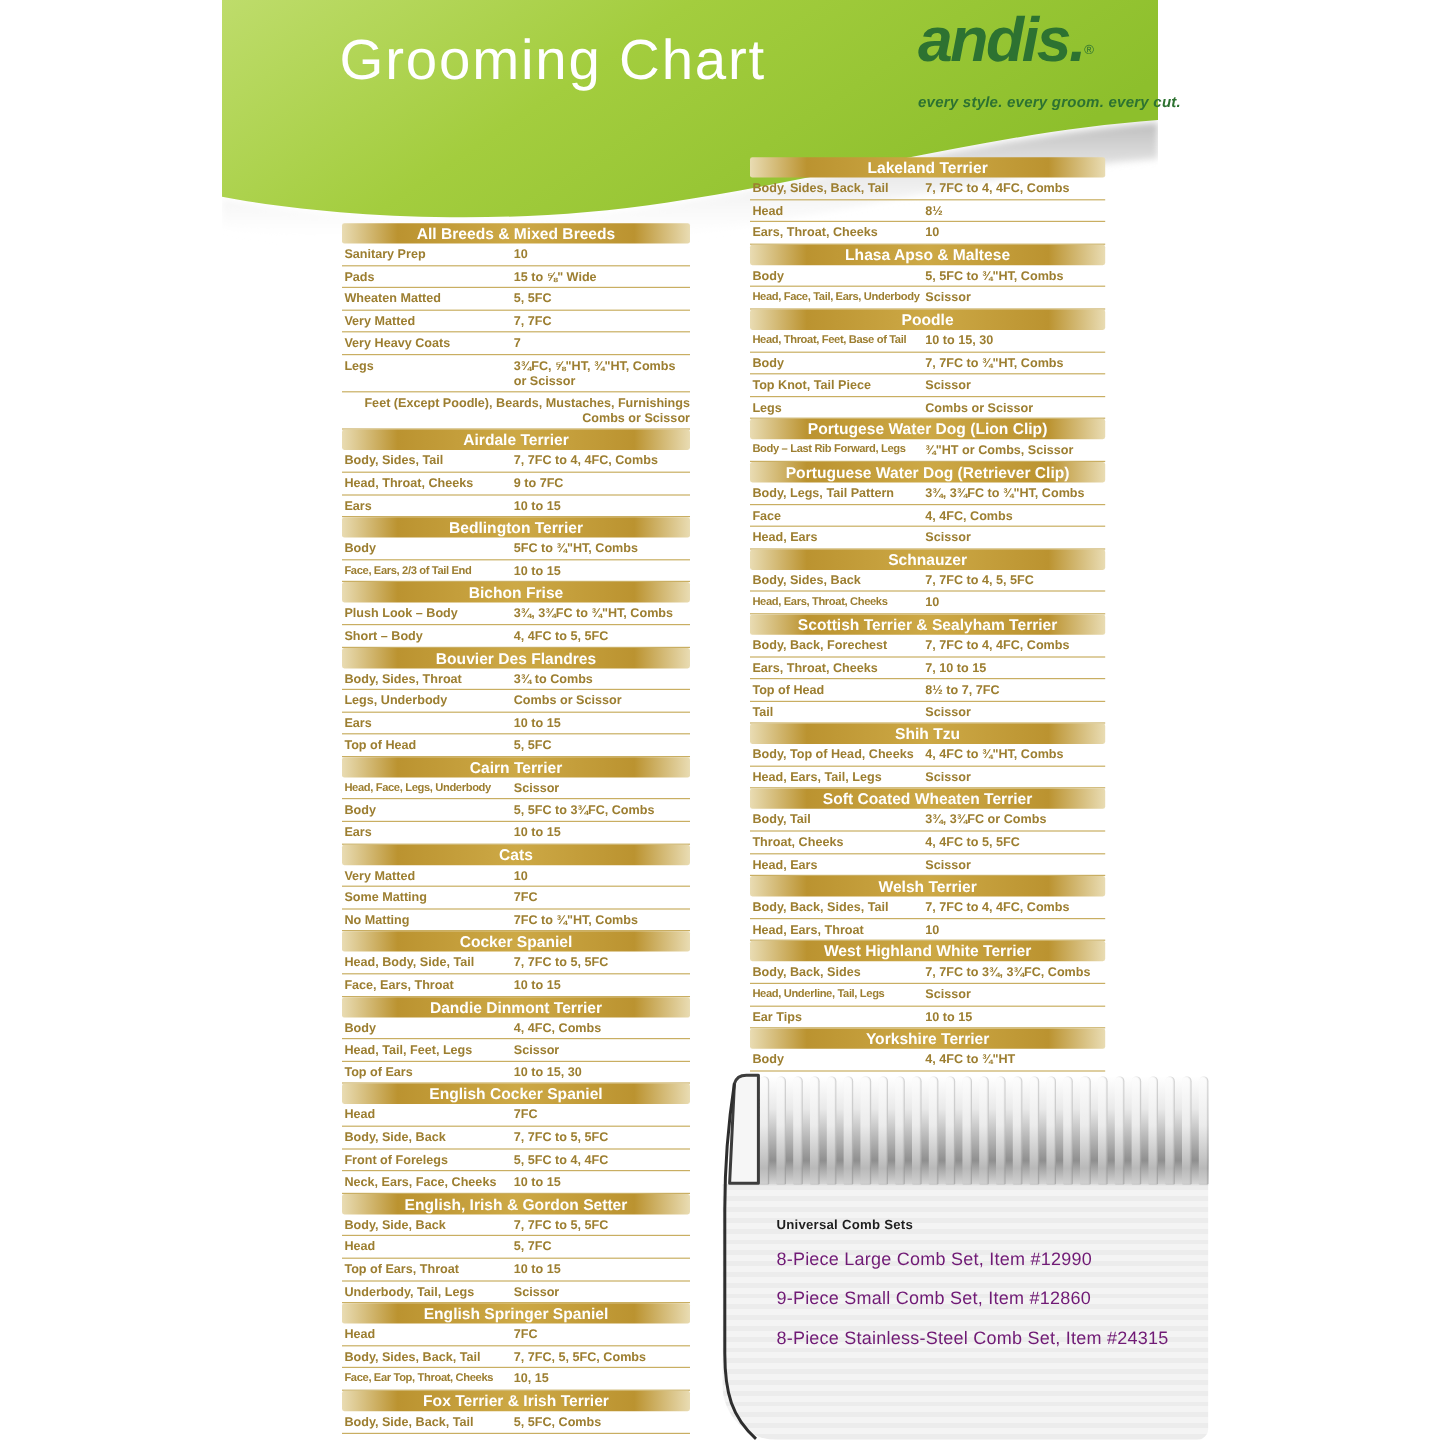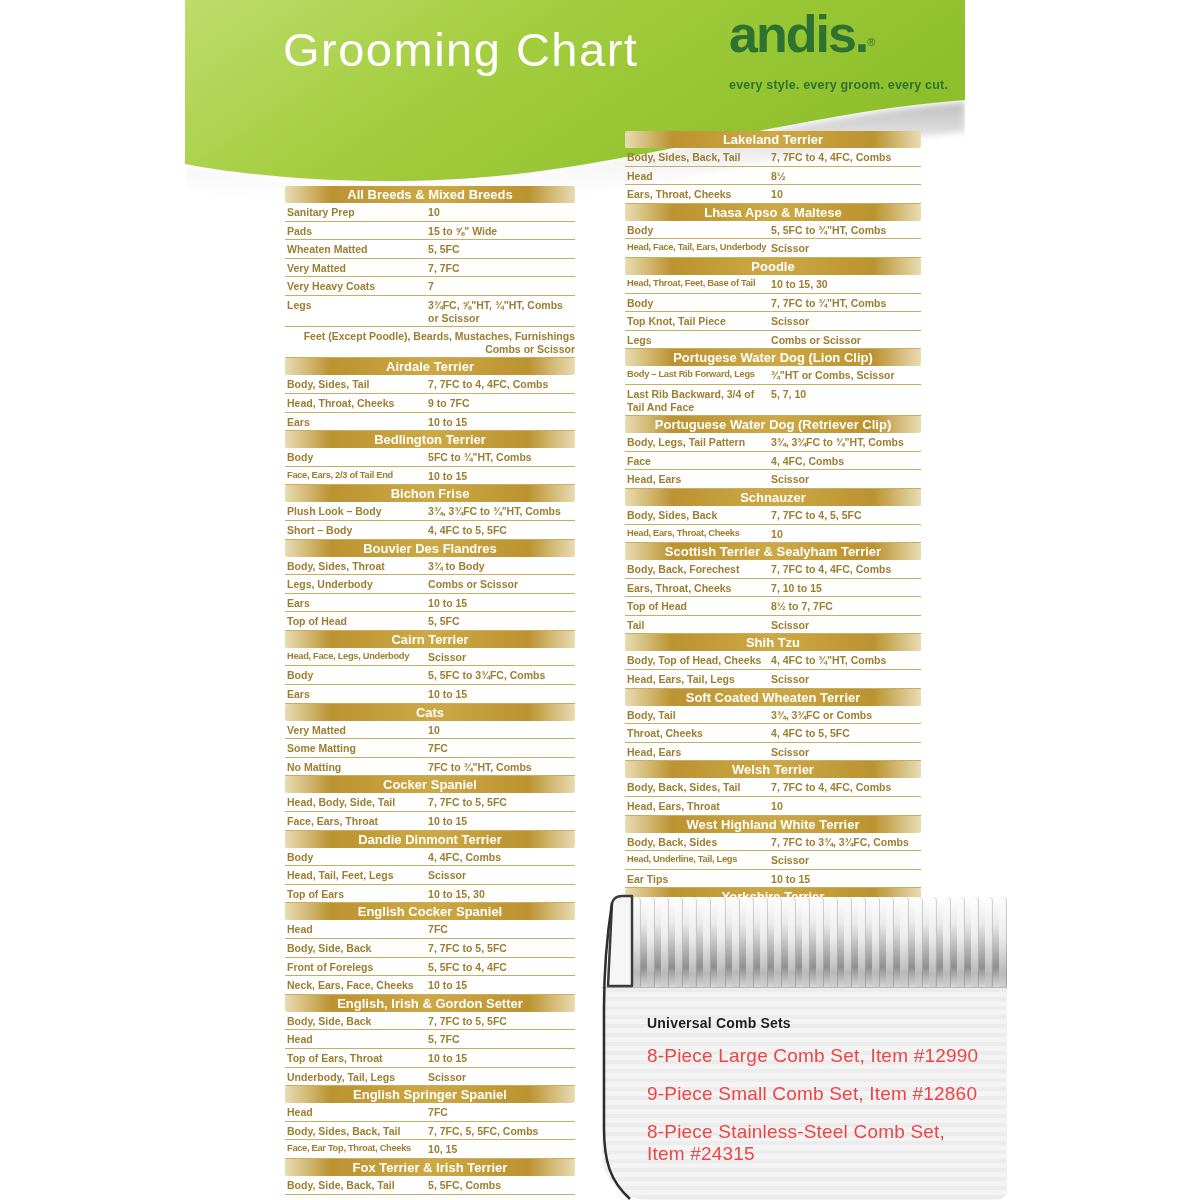--- a/index.html
+++ b/index.html
@@ -4,21 +4,21 @@
 <style>
   html,body{margin:0;padding:0;background:#ffffff;}
   body{width:1200px;height:1200px;position:relative;overflow:hidden;
        font-family:"Liberation Sans",sans-serif;}
   #page{position:absolute;left:185px;top:0;width:830px;height:1200px;background:#fff;}
 
   
   #header-svg{position:absolute;left:0;top:0;}
   #main-title{position:absolute;left:98px;top:22px;color:#ffffff;
       font-size:47px;font-weight:400;letter-spacing:1.5px;}
-  #logo-wrap{position:absolute;left:544px;top:8px;width:230px;}
+  #logo-wrap{position:absolute;left:580px;top:8px;width:230px;font-style:italic;}
   #logo-text{color:#2d7231;font-size:52px;font-weight:bold;letter-spacing:-2px;line-height:1;}
   #logo-reg{font-size:11px;vertical-align:6px;letter-spacing:0;font-weight:normal;color:#2d7231;}
   #logo-tagline{color:#2d7231;font-size:12.5px;font-weight:bold;margin-top:18px;letter-spacing:.2px;}
 
   
   #left-col{position:absolute;left:100px;top:186px;width:290px;}
   #right-col{position:absolute;left:440px;top:131px;width:296px;}
 
   .gbar{height:17px;line-height:17px;text-align:center;color:#fff;
       font-size:13px;font-weight:bold;border-radius:2px;
@@ -36,22 +36,22 @@
   #blade{position:absolute;left:410px;top:893px;width:420px;height:307px;}
   #teeth{position:absolute;left:38px;right:8px;top:4px;height:90px;display:flex;gap:6px;
       background:linear-gradient(to bottom,#ffffff 0%,#e9e9e9 30%,#8f8f8f 78%,#d6d6d6 100%);}
   .tooth{flex:1;background:linear-gradient(to bottom,#fdfdfd 0%,#ececec 45%,#b9b9b9 85%,#d0d0d0 100%);
       border-radius:4px 4px 1px 1px;box-shadow:inset -1px 0 1px rgba(0,0,0,.18);}
   #blade-body{position:absolute;left:7px;right:8px;top:94px;bottom:0;
       background:repeating-linear-gradient(to bottom,#ececec 0 4px,#f4f4f4 4px 9px);
       border-top:1px solid #b9b9b9;border-radius:0 0 10px 46px;}
   #blade-svg{position:absolute;left:0;top:0;}
   #comb-info{position:absolute;left:52px;top:122px;width:340px;}
-  #comb-title{font-size:14px;font-weight:bold;color:#1e1e1e;margin-bottom:14px;letter-spacing:.2px;}
-  .comb-item{font-size:19px;color:#ef4444;margin-bottom:16px;letter-spacing:.2px;}
+  #comb-title{font-size:11px;font-weight:bold;color:#1e1e1e;margin-bottom:14px;letter-spacing:.2px;}
+  .comb-item{font-size:15px;color:#701a75;margin-bottom:16px;letter-spacing:.2px;}
 </style>
 </head>
 <body>
 
 <div id="page">
 
   <svg id="header-svg" width="780" height="215" viewBox="0 0 780 215">
     <defs>
       <linearGradient id="ggrad" x1="0" y1="0" x2="1" y2="0.35">
         <stop offset="0" stop-color="#bedc6b"></stop>
@@ -166,21 +166,21 @@
     <span class="val">4, 4FC to 5, 5FC</span>
   </div>
 </div>
   </section>
 
   <section class="gtable">
     <div class="gbar">Bouvier Des Flandres</div>
     <div class="grows">
   <div class="grow">
     <span class="lbl">Body, Sides, Throat</span>
-    <span class="val">3¾ to Body</span>
+    <span class="val">3¾ to Combs</span>
   </div>
 
   <div class="grow">
     <span class="lbl">Legs, Underbody</span>
     <span class="val">Combs or Scissor</span>
   </div>
 
   <div class="grow">
     <span class="lbl">Ears</span>
     <span class="val">10 to 15</span>
@@ -412,24 +412,20 @@
   </section>
 
   <section class="gtable">
     <div class="gbar">Portugese Water Dog (Lion Clip)</div>
     <div class="grows">
   <div class="grow">
     <span class="lbl tight">Body – Last Rib Forward, Legs</span>
     <span class="val">¾"HT or Combs, Scissor</span>
   </div>
 
-  <div class="grow">
-    <span class="lbl wrap">Last Rib Backward, 3/4 of Tail And Face</span>
-    <span class="val">5, 7, 10</span>
-  </div>
 </div>
   </section>
 
   <section class="gtable">
     <div class="gbar">Portuguese Water Dog (Retriever Clip)</div>
     <div class="grows">
   <div class="grow">
     <span class="lbl">Body, Legs, Tail Pattern</span>
     <span class="val">3¾, 3¾FC to ¾"HT, Combs</span>
   </div>

